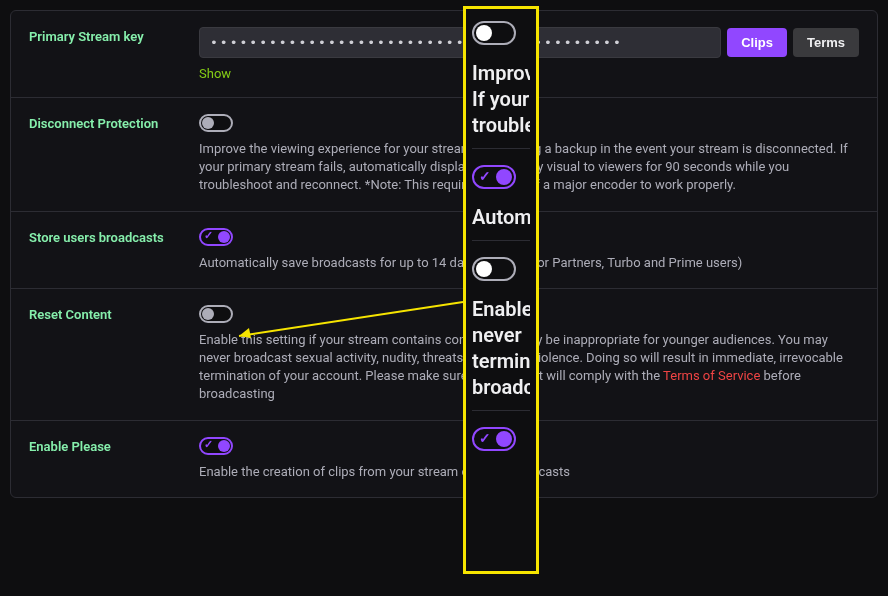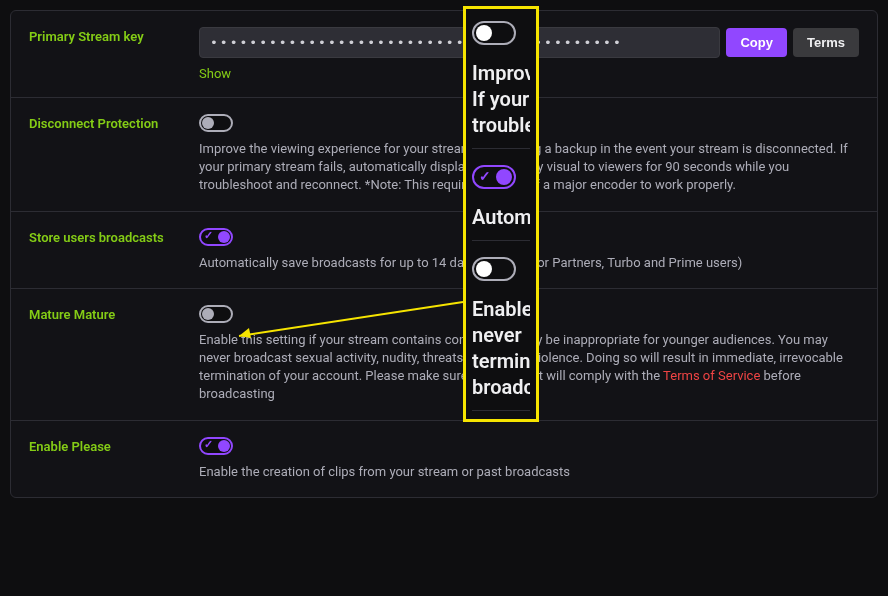--- a/index.html
+++ b/index.html
@@ -32,21 +32,21 @@
   .row {
     display: flex;
     padding: 16px 18px;
     border-bottom: 1px solid #2c2c33;
     align-items: flex-start;
   }
   .row:last-child { border-bottom: none; }
   .row-label {
     width: 170px;
     flex: 0 0 170px;
-    color: #84cc16;
+    color: #86efac;
     font-weight: 600;
     padding-top: 2px;
   }
   .row-body {
     flex: 1;
     min-width: 0;
   }
   .keyline {
     display: flex;
     gap: 6px;
@@ -124,21 +124,21 @@
     font-size: 11px;
     font-weight: bold;
   }
 
   
   .callout-box {
     position: absolute;
     left: 463px;
     top: 6px;
     width: 76px;
-    height: 416px;
+    height: 568px;
     border: 3px solid #f6e400;
     background: #0e0e10;
     padding: 6px;
     overflow: hidden;
   }
   .callout-segment {
     border-bottom: 1px solid #2c2c33;
     padding-bottom: 10px;
     margin-bottom: 10px;
   }
@@ -193,21 +193,21 @@
 
 <div class="page">
 
   <div class="panel">
 
     <div class="row">
       <div class="row-label">Primary Stream key</div>
       <div class="row-body">
         <div class="keyline">
           <div class="key-input">••••••••••••••••••••••••••••••••••••••••••</div>
-          <button class="btn btn-primary">Copy</button>
+          <button class="btn btn-primary">Clips</button>
           <button class="btn btn-secondary">Terms</button>
         </div>
         <span class="link">Show</span>
       </div>
     </div>
 
     <div class="row">
       <div class="row-label">Disconnect Protection</div>
       <div class="row-body">
         <span class="toggle"><span class="knob"></span></span>
@@ -217,21 +217,21 @@
 
     <div class="row">
       <div class="row-label">Store users broadcasts</div>
       <div class="row-body">
         <span class="toggle on"><span class="check">✓</span><span class="knob"></span></span>
         <div class="desc">Automatically save broadcasts for up to 14 days (60 days for Partners, Turbo and Prime users)</div>
       </div>
     </div>
 
     <div class="row">
-      <div class="row-label">Mature Mature</div>
+      <div class="row-label">Reset Content</div>
       <div class="row-body">
         <span class="toggle"><span class="knob"></span></span>
         <div class="desc">
           <span>Enable this setting if your stream contains content that may be inappropriate for younger audiences. You may never broadcast sexual activity, nudity, threats or extreme violence. Doing so will result in immediate, irrevocable termination of your account. Please make sure your content will comply with the </span><span class="inline-link">Terms of Service</span><span> before broadcasting</span>
         </div>
       </div>
     </div>
 
     <div class="row">
       <div class="row-label">Enable Please</div>

